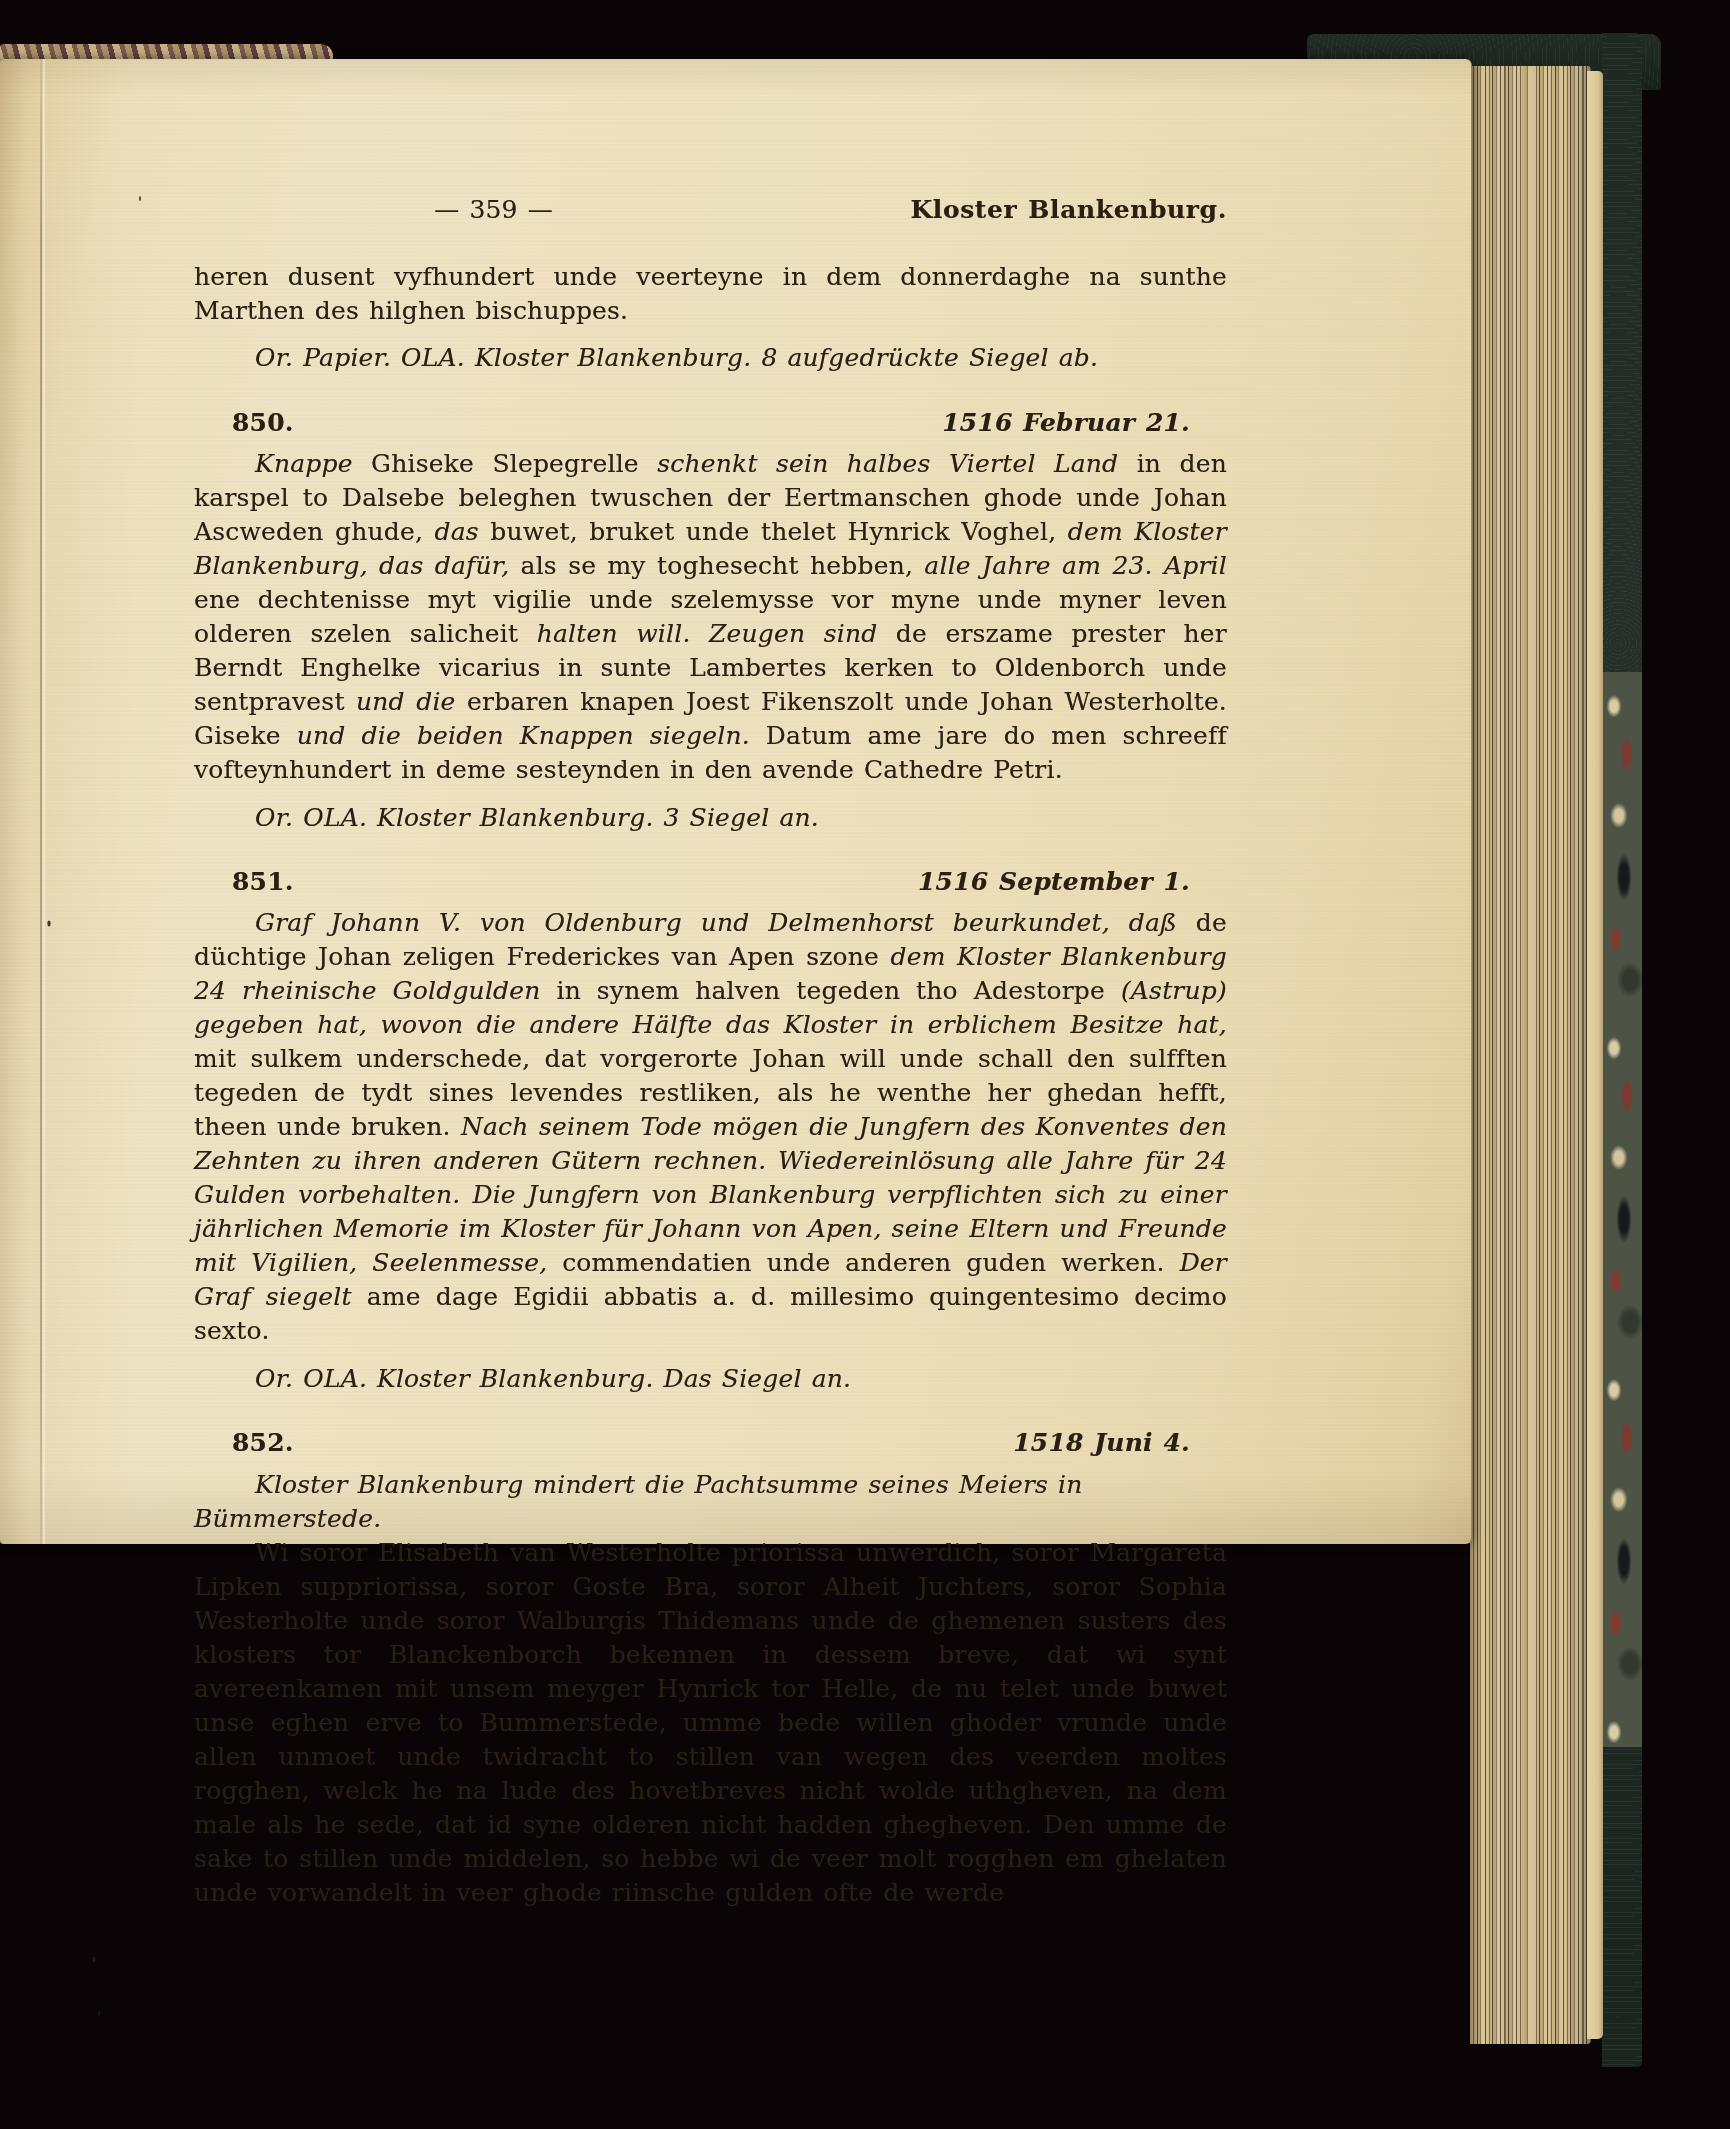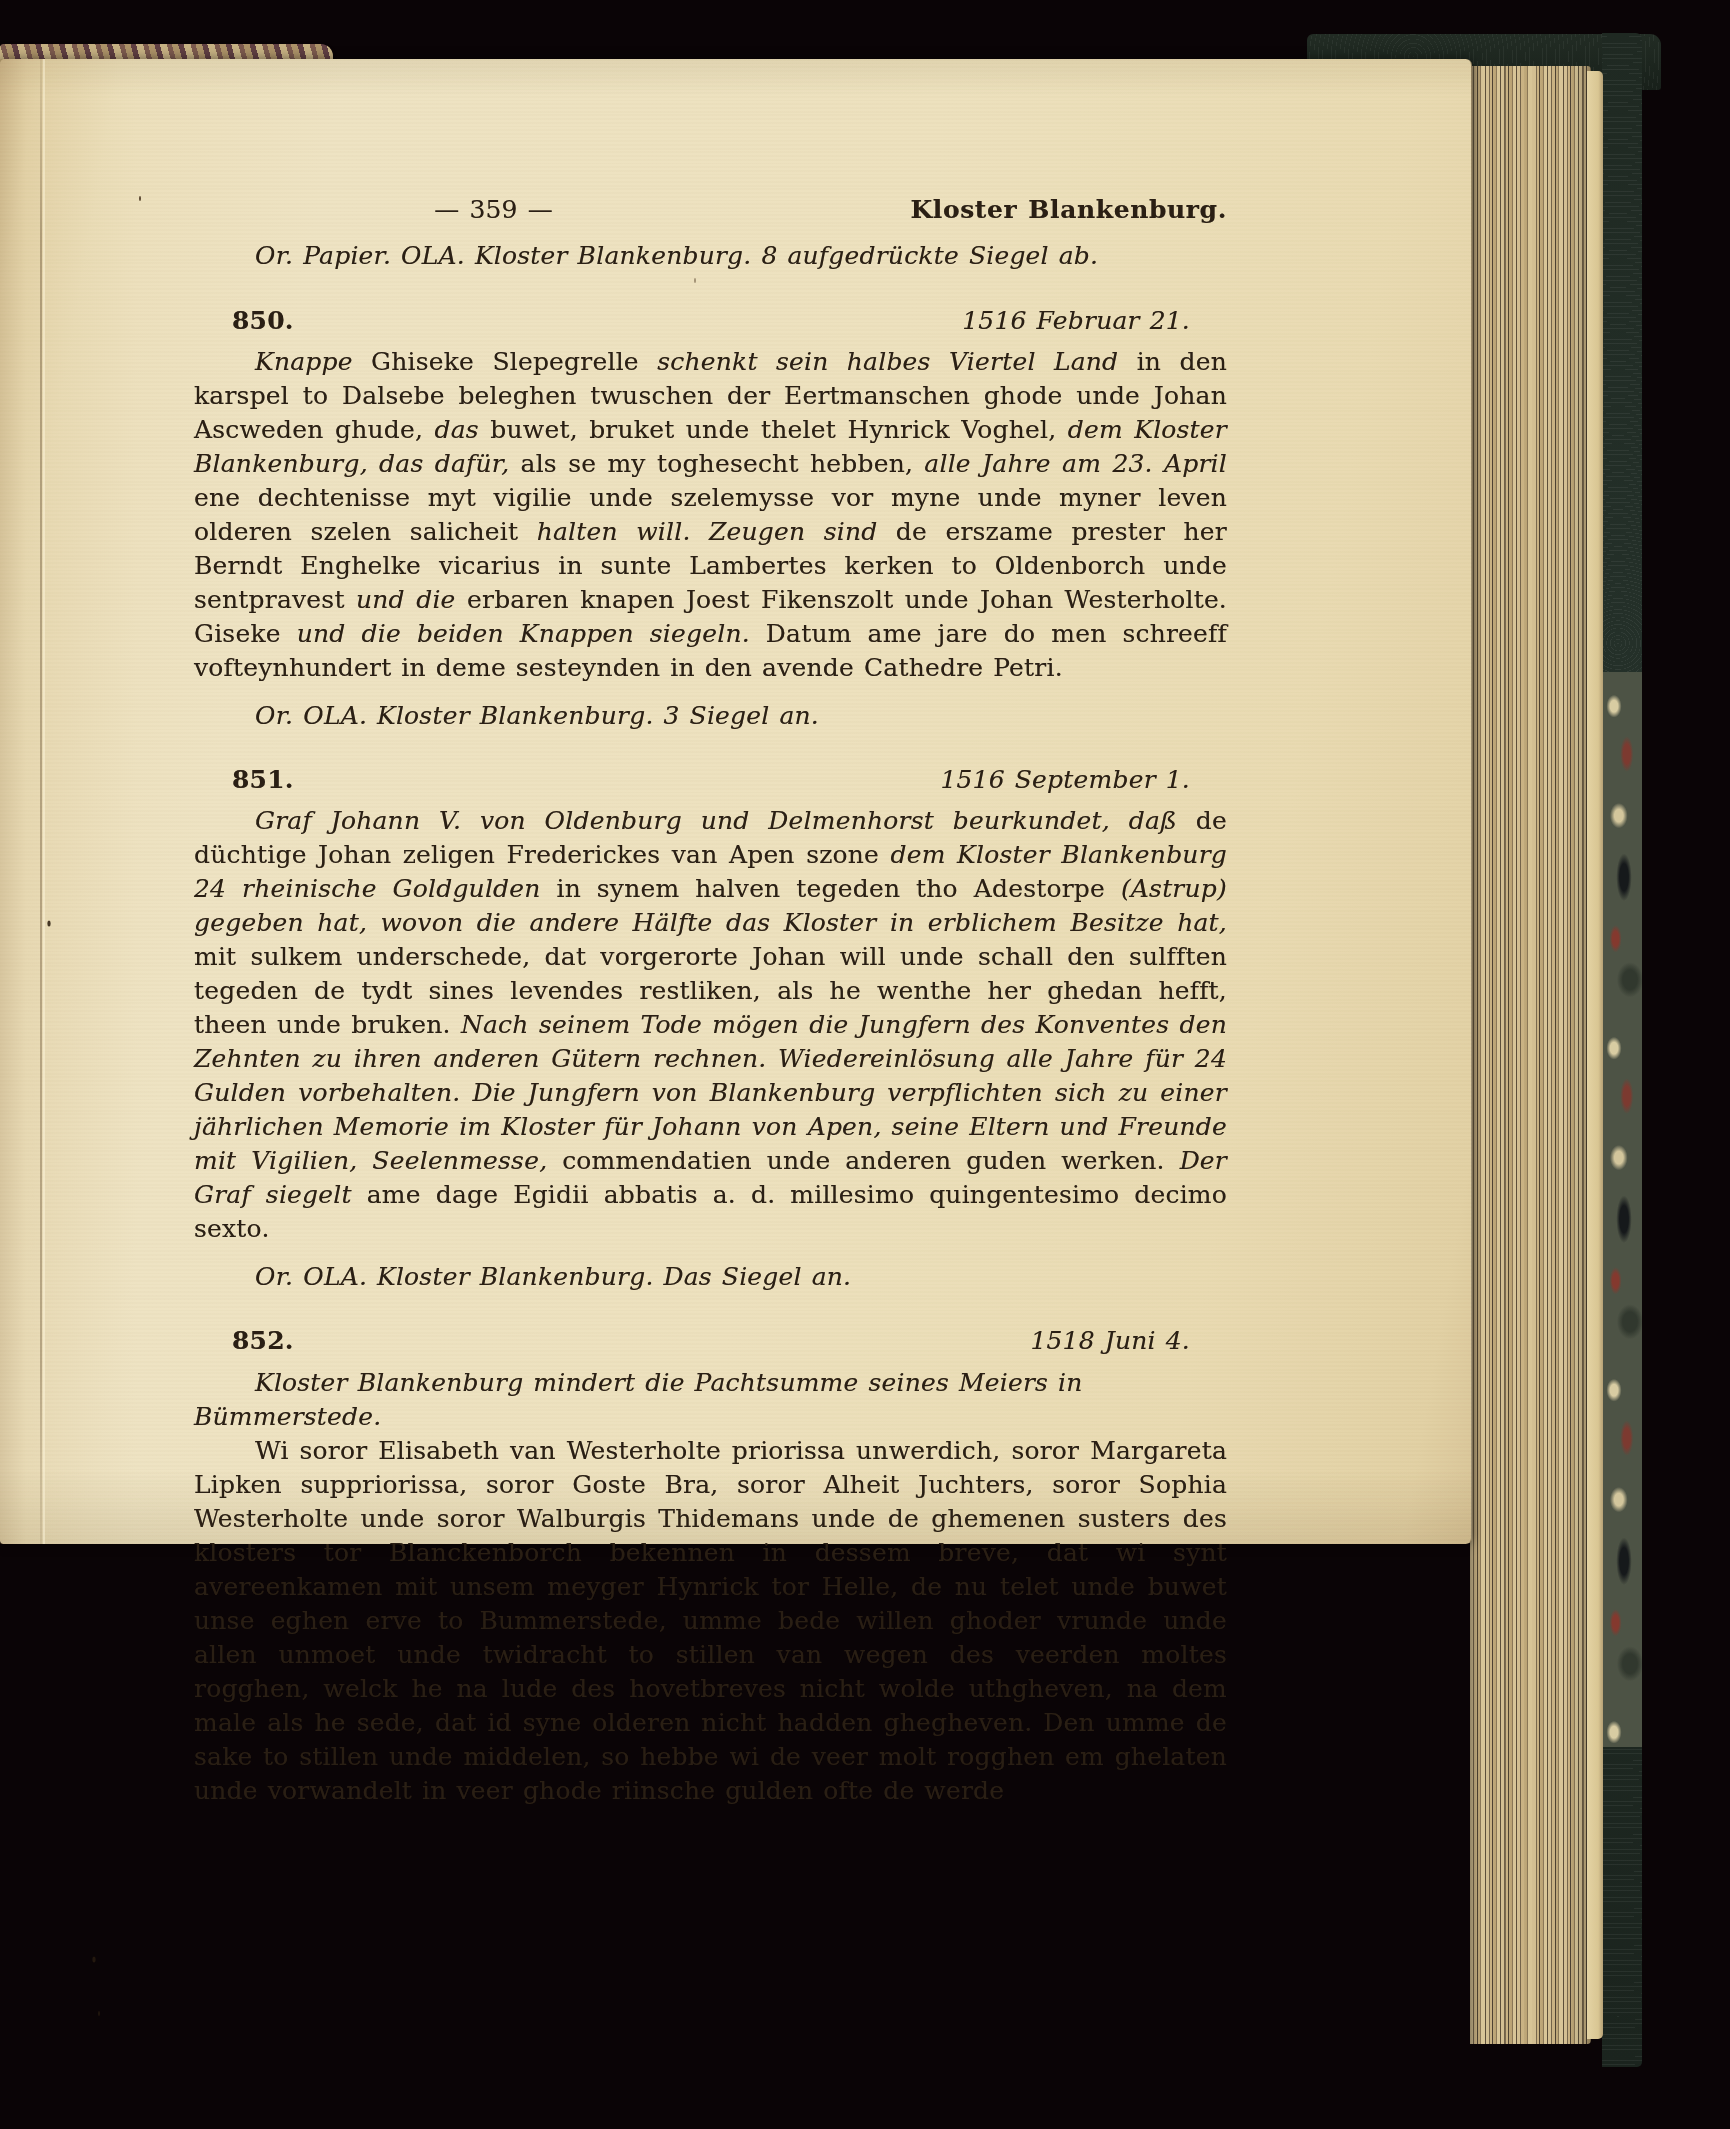--- a/index.html
+++ b/index.html
@@ -125,21 +125,21 @@
 
   .body-par { margin:0; text-align:justify; }
   .first-par { margin-top:34px; }
   .indent { text-indent:61px; }
   .gap-before { margin-top:0; }
   .it { font-style:italic; }
 
   .source-line { margin:13.4px 0 0 61px; font-style:italic; }
   .entry-head { display:flex; justify-content:space-between; margin:30.5px 0 7.3px 0; }
   .entry-number { font-weight:bold;margin-left:38px; }
-  .entry-date { font-style:italic; padding-right:37px; }
+  .entry-date { font-style:italic; padding-right:37px;font-weight:bold; }
   .regest { margin:0; font-style:italic; text-indent:61px; }
 </style>
 </head>
 <body>
 
 <div class="stage">
   <div class="headband"></div>
   <div class="cover-top"></div>
   <div class="cover-strip">
     <div class="marble"></div>
@@ -150,20 +150,21 @@
   <div class="page">
     <div class="gutter"></div>
     <div class="specks"></div>
 
     <div class="text-block">
       <div class="page-head">
         <span class="page-num">—  359  —</span>
         <span class="run-title">Kloster Blankenburg.</span>
       </div>
       <div id="content">
+          <p class="body-par first-par"><span>heren dusent vyfhundert unde veerteyne in dem donnerdaghe na sunthe Marthen des hilghen bischuppes.</span></p>
           <p class="source-line">Or. Papier. OLA. Kloster Blankenburg. 8 aufgedrückte Siegel ab.</p>
           <div class="entry-head">
             <span class="entry-number">850.</span>
             <span class="entry-date">1516 Februar 21.</span>
           </div>
           <p class="body-par indent"><span class="it">Knappe </span><span>Ghiseke Slepegrelle </span><span class="it">schenkt sein halbes Viertel Land </span><span>in den karspel to Dalsebe beleghen twuschen der Eertmanschen ghode unde Johan Ascweden ghude, </span><span class="it">das </span><span>buwet, bruket unde thelet Hynrick Voghel, </span><span class="it">dem Kloster Blankenburg, das dafür, </span><span>als se my toghesecht hebben, </span><span class="it">alle Jahre am 23. April </span><span>ene dechtenisse myt vigilie unde szelemysse vor myne unde myner leven olderen szelen salicheit </span><span class="it">halten will. Zeugen sind </span><span>de erszame prester her Berndt Enghelke vicarius in sunte Lambertes kerken to Oldenborch unde sentpravest </span><span class="it">und die </span><span>erbaren knapen Joest Fikenszolt unde Johan Westerholte. Giseke </span><span class="it">und die beiden Knappen siegeln. </span><span>Datum ame jare do men schreeff vofteynhundert in deme sesteynden in den avende Cathedre Petri.</span></p>
           <p class="source-line">Or. OLA. Kloster Blankenburg. 3 Siegel an.</p>
           <div class="entry-head">
             <span class="entry-number">851.</span>
             <span class="entry-date">1516 September 1.</span>

